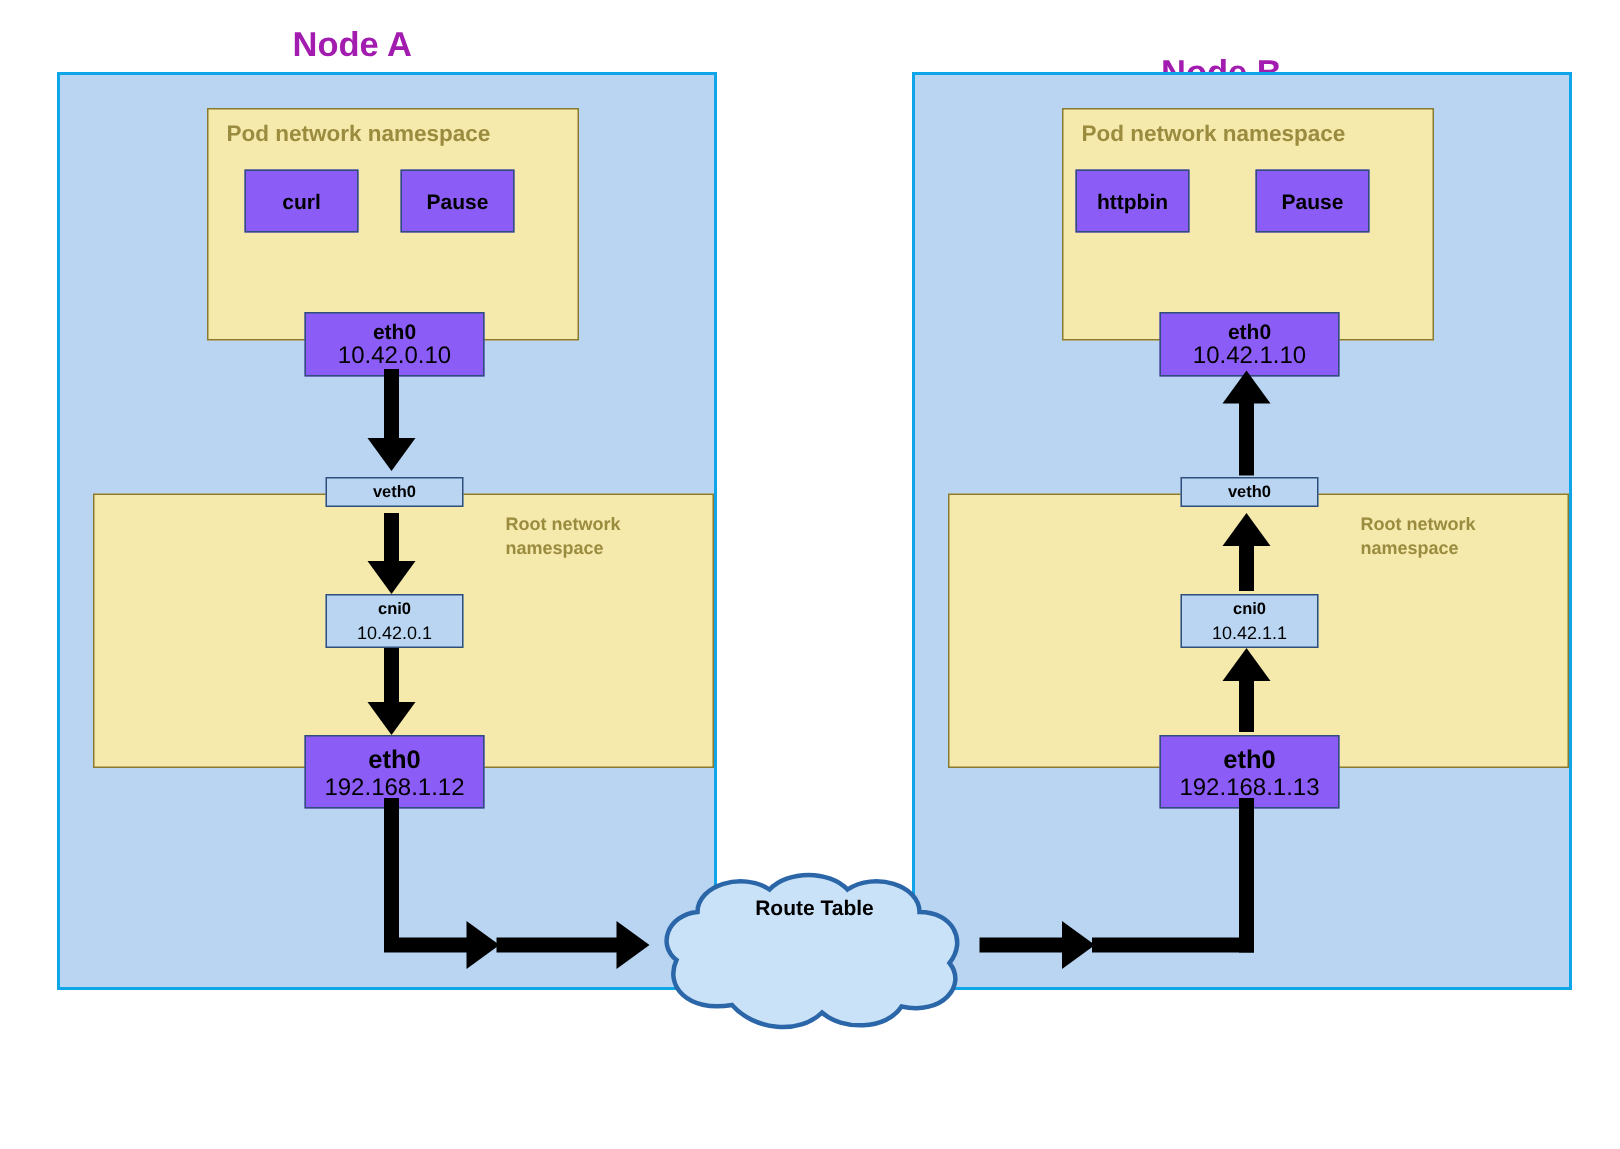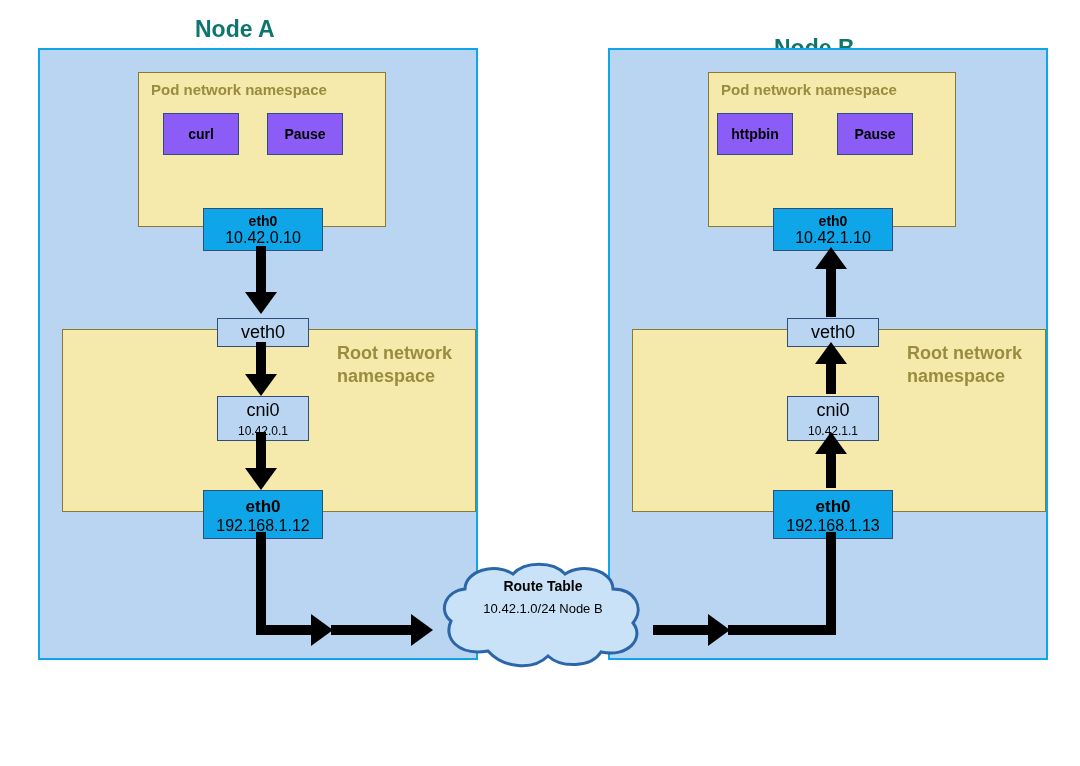--- a/index.html
+++ b/index.html
@@ -14,21 +14,21 @@
     color: #000;
   }
   .stage {
     position: absolute;
     inset: 0;
   }
   .node-title {
     position: absolute;
     font-size: 23px;
     font-weight: 800;
-    color: #0f766e;
+    color: #a21caf;
   }
   .node-box {
     position: absolute;
     width: 440px;
     height: 612px;
     background: #b9d5f2;
     border: 2px solid #0ea5e9;
   }
   .pod-ns {
     position: absolute;
@@ -54,21 +54,21 @@
     display: flex;
     align-items: center;
     justify-content: center;
     font-size: 14px;
     font-weight: 700;
     color: #000;
   }
   .eth-iface {
     position: absolute;
     width: 120px;
-    background: #0ea5e9;
+    background: #8b5cf6;
     border: 1px solid #2f4f7a;
     text-align: center;
   }
   .eth-iface .name {
     font-size: 14px;
     font-weight: 700;
     padding-top: 4px;
   }
   .eth-iface .ip {
     font-size: 16px;
@@ -80,47 +80,47 @@
     height: 183px;
     background: #f5eaac;
     border: 1px solid #8a7a2f;
   }
   .root-ns-title {
     position: absolute;
     top: 12px;
     right: 18px;
     width: 120px;
     text-align: left;
-    font-size: 18px;
+    font-size: 12px;
     font-weight: 700;
     color: #9a8b3f;
     line-height: 1.3;
   }
   .small-iface {
     position: absolute;
     width: 92px;
     background: #b9d5f2;
     border: 1px solid #2f4f7a;
     text-align: center;
   }
   .small-iface .name {
-    font-size: 18px;
-    font-weight: 400;
+    font-size: 11px;
+    font-weight: 700;
     padding: 3px 0;
   }
   .small-iface .ip {
     font-size: 12px;
     padding-bottom: 2px;
   }
   .cloud {
     position: absolute;
     width: 220px;
     height: 120px;
     left: 433px;
-    top: 556px;
+    top: 575px;
   }
   .cloud svg { position: absolute; inset: 0; }
   .cloud-content {
     position: absolute;
     top: 22px;
     left: 0;
     width: 100%;
     text-align: center;
     font-size: 14px;
   }
@@ -252,17 +252,16 @@
   <div class="arrow-right" style="left:708px; top:614px;"></div>
   <div class="hseg" style="left:728px; top:625px; width:108px;"></div>
   <div class="vseg" style="left:826px; top:532px; height:103px;"></div>
 
   <div class="cloud">
     <svg viewBox="0 0 220 120">
       <path d="M55 95 C25 100 10 82 18 65 C5 55 12 35 32 33 C32 15 62 6 80 18 C92 5 120 5 132 18 C150 6 180 15 180 33 C202 33 212 52 200 67 C212 82 195 102 168 96 C158 112 128 112 115 100 C100 115 70 112 55 95 Z" fill="#c9e2f7" stroke="#2a66a8" stroke-width="3"></path>
     </svg>
     <div class="cloud-content">
       <div class="cloud-title">Route Table</div>
-      <div class="route-line">10.42.1.0/24 Node B</div>
     </div>
   </div>
 
 </div>
 
 </body></html>

